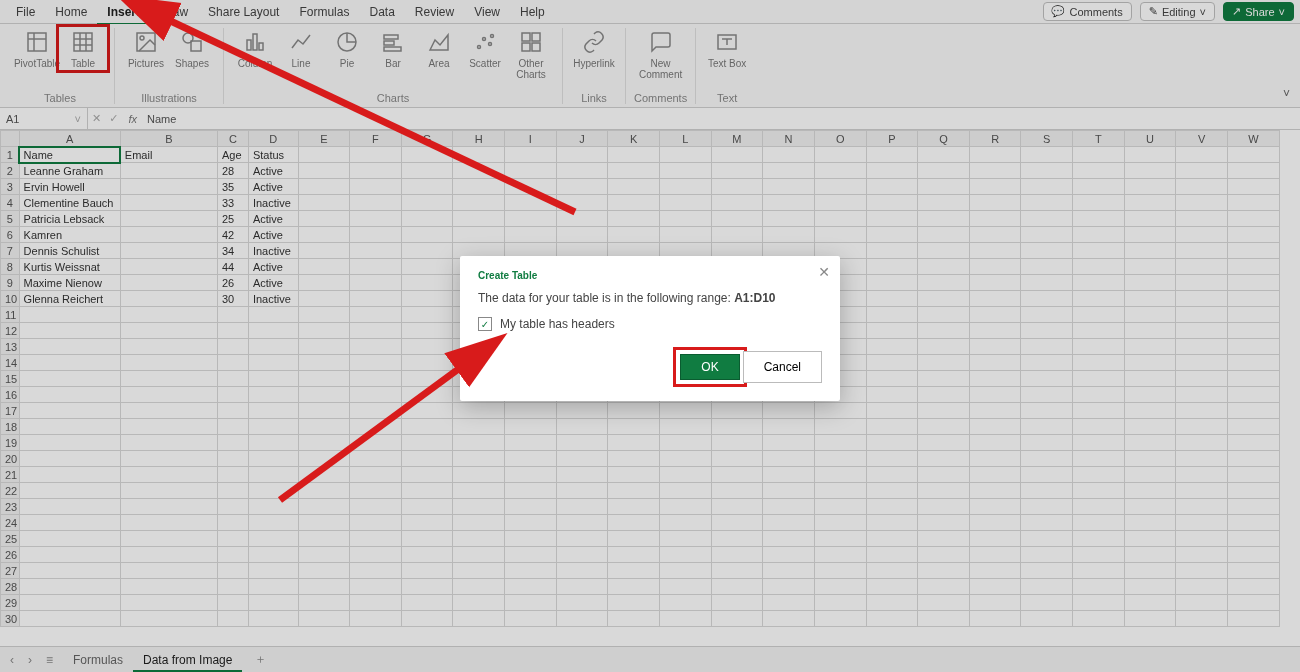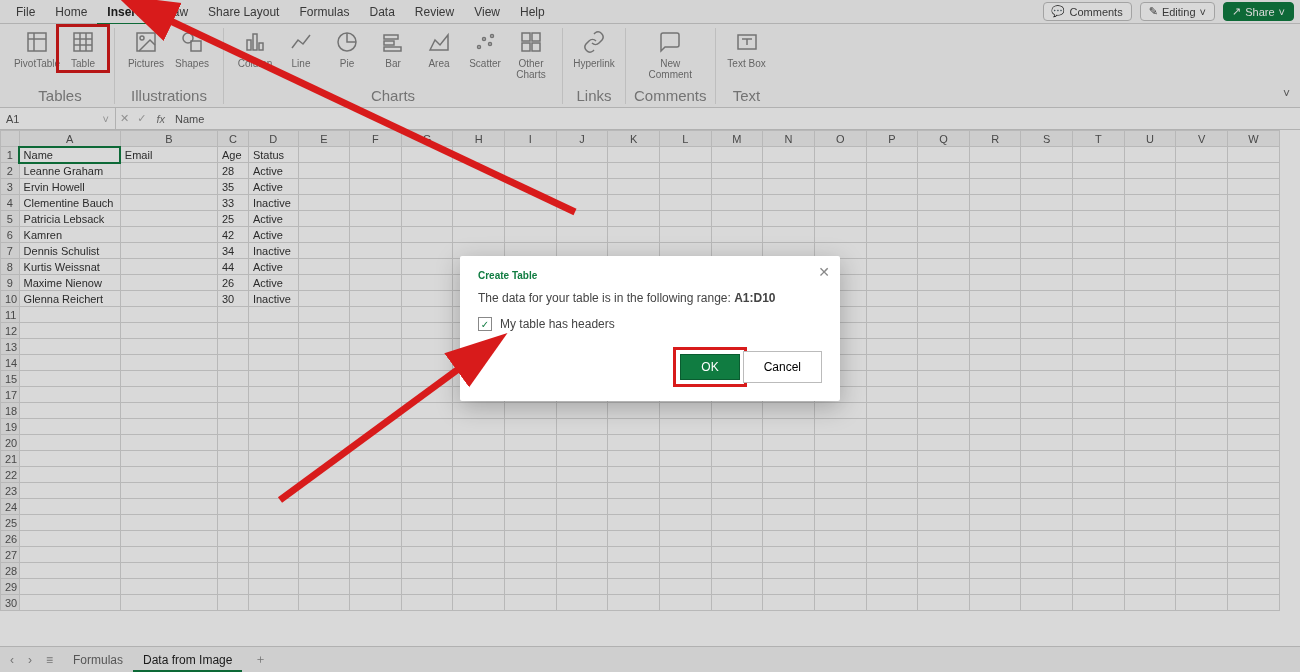--- a/index.html
+++ b/index.html
@@ -13,26 +13,26 @@
 .btn-top{display:flex;align-items:center;gap:4px;padding:2px 8px;border:1px solid #c0c0c0;border-radius:4px;margin-left:6px;background:#fff;font-size:11px;color:#444}
 .btn-share{background:#107c41;color:#fff;border-color:#107c41}
 
 .ribbon{display:flex;align-items:flex-start;height:84px;background:#fafafa;border-bottom:1px solid #d0d0d0;position:relative;z-index:1;padding:4px 6px}
 .rgroup{display:flex;flex-direction:column;align-items:center;padding:0 8px;border-right:1px solid #e0e0e0;height:76px}
 .rgroup:last-child{border-right:none}
 .rgroup .icons{display:flex;}
 .ritem{display:flex;flex-direction:column;align-items:center;width:46px;color:#777;font-size:10px;text-align:center;cursor:pointer}
 .ritem .ic{width:28px;height:28px;display:flex;align-items:center;justify-content:center;margin-bottom:2px}
 .ritem .ic svg{width:24px;height:24px;stroke:#888;fill:none;stroke-width:1.5}
-.rgroup .glabel{font-size:15px;color:#888;margin-top:auto}
+.rgroup .glabel{font-size:11px;color:#888;margin-top:auto}
 .red-box{outline:3px solid #d81b1b;outline-offset:1px}
 .ribbon-collapse{position:absolute;right:10px;bottom:6px;color:#666;cursor:pointer}
 
 .fbar{display:flex;align-items:center;height:22px;border-bottom:1px solid #d0d0d0;background:#fff;font-size:11px;color:#555;position:relative;z-index:1}
-.namebox{width:116px;border-right:1px solid #d0d0d0;padding:0 6px;height:100%;display:flex;align-items:center}
+.namebox{width:88px;border-right:1px solid #d0d0d0;padding:0 6px;height:100%;display:flex;align-items:center}
 .fbar .fx{padding:0 6px;font-style:italic;color:#777}
 .fbar .fval{padding:0 4px}
 .fbar .xv{padding:0 4px;color:#aaa}
 
 .grid-wrap{position:relative;height:500px;overflow:hidden;z-index:1}
 table.sheet{border-collapse:collapse;table-layout:fixed;width:1280px}
 table.sheet th,table.sheet td{border:1px solid #d9d9d9;height:16px;font-size:11px;padding:0 4px;text-align:left;white-space:nowrap;overflow:hidden}
 table.sheet th{background:#f1f1f1;color:#555;text-align:center;font-weight:400}
 table.sheet .rowhdr{width:18px;text-align:center;background:#f1f1f1;color:#555}
 table.sheet td.selcell{outline:2px solid #107c41;outline-offset:-1px}
@@ -670,20 +670,46 @@
           <td class=""></td>
           <td class=""></td>
           <td class=""></td>
           <td class=""></td>
           <td class=""></td>
           <td class=""></td>
           <td class=""></td>
           <td class=""></td>
         </tr>
         <tr>
+          <th class="rowhdr">16</th>
+          <td class=""></td>
+          <td class=""></td>
+          <td class=""></td>
+          <td class=""></td>
+          <td class=""></td>
+          <td class=""></td>
+          <td class=""></td>
+          <td class=""></td>
+          <td class=""></td>
+          <td class=""></td>
+          <td class=""></td>
+          <td class=""></td>
+          <td class=""></td>
+          <td class=""></td>
+          <td class=""></td>
+          <td class=""></td>
+          <td class=""></td>
+          <td class=""></td>
+          <td class=""></td>
+          <td class=""></td>
+          <td class=""></td>
+          <td class=""></td>
+          <td class=""></td>
+        </tr>
+        <tr>
           <th class="rowhdr">17</th>
           <td class=""></td>
           <td class=""></td>
           <td class=""></td>
           <td class=""></td>
           <td class=""></td>
           <td class=""></td>
           <td class=""></td>
           <td class=""></td>
           <td class=""></td>

